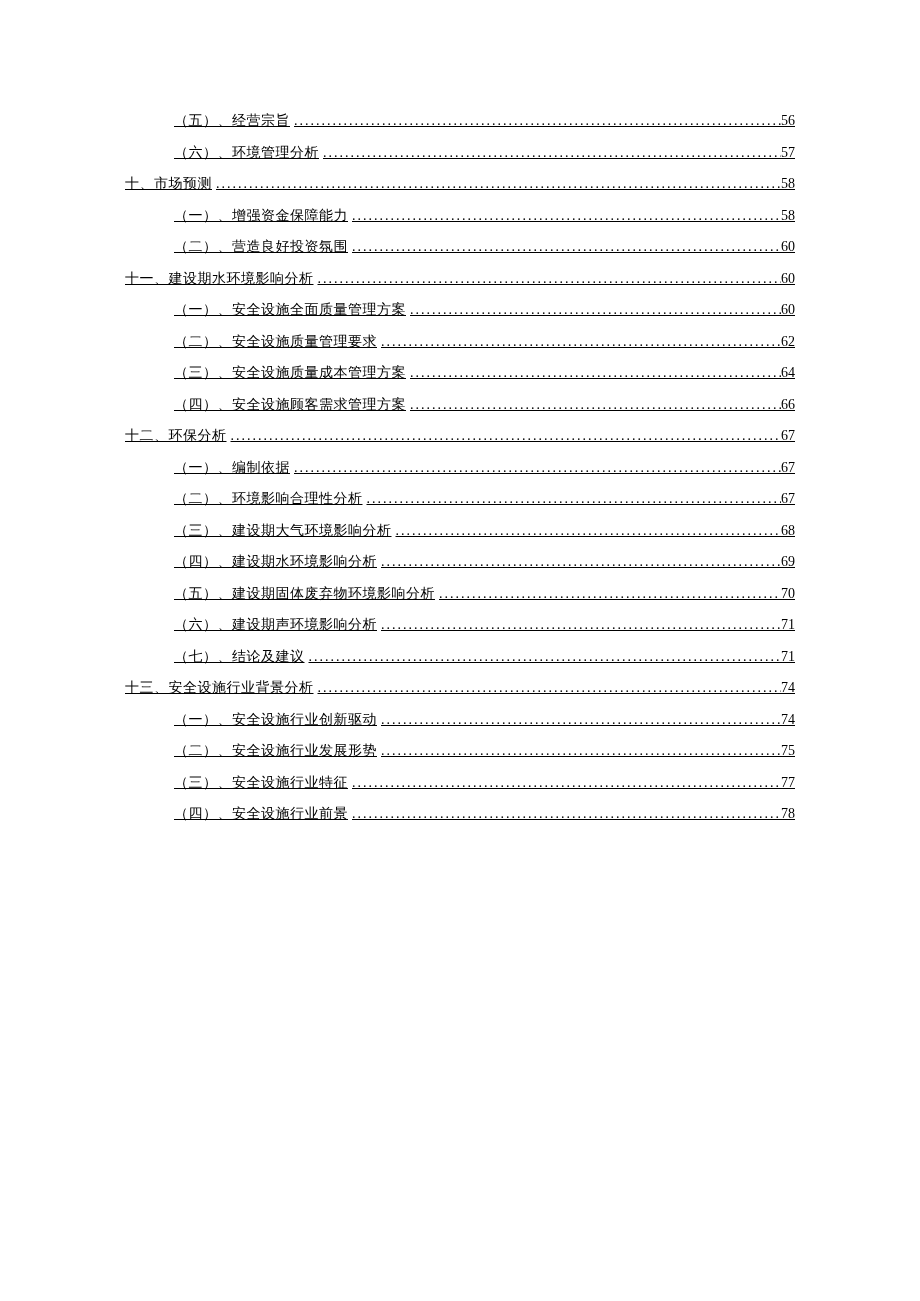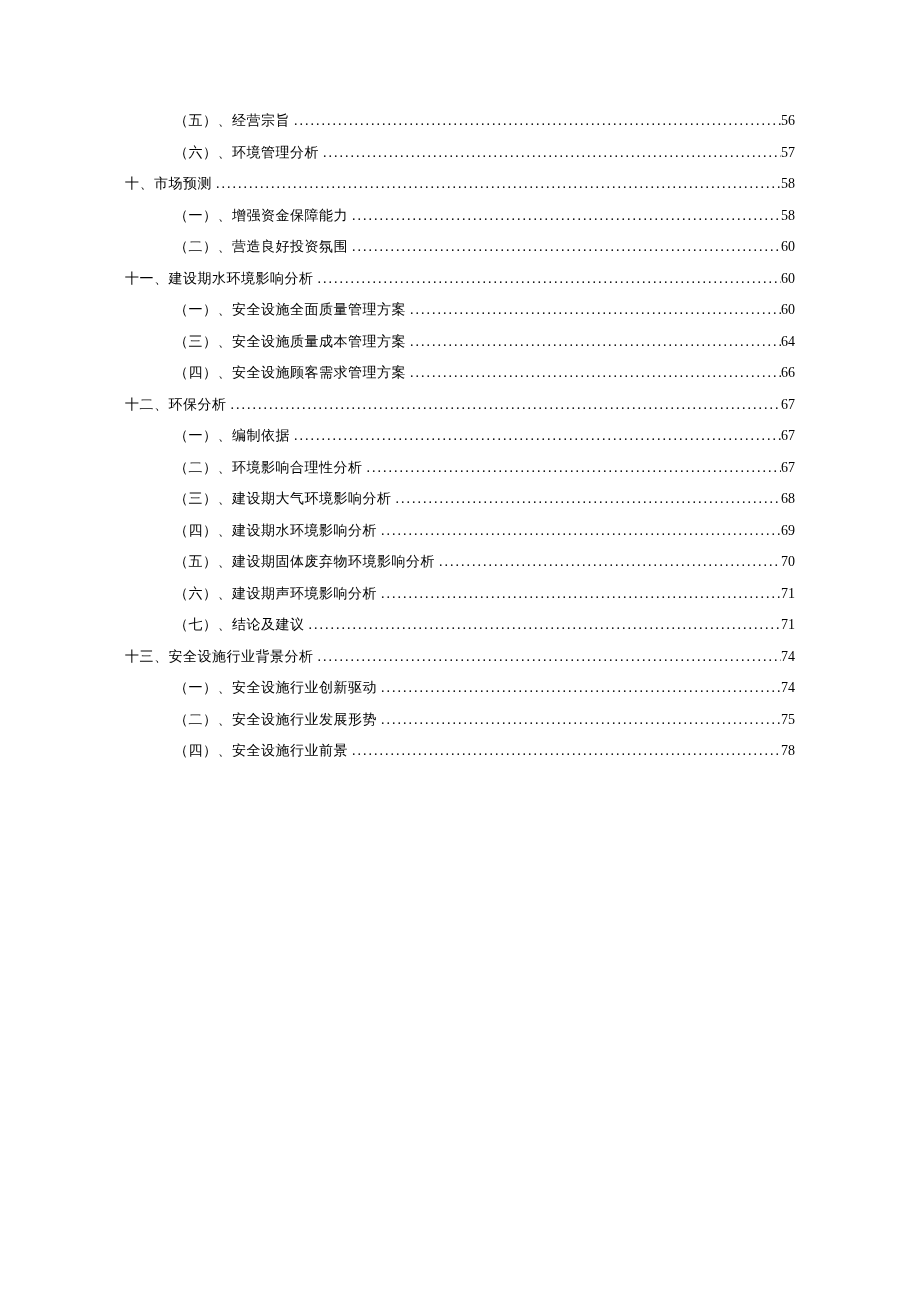--- a/index.html
+++ b/index.html
@@ -18,20 +18,21 @@
     }
     .toc-container {
       width: 100%;
     }
     .toc-entry {
       display: flex;
       align-items: flex-end;
       margin-bottom: 10.5px;
       line-height: 1.5;
       white-space: nowrap;
+      text-decoration: underline;
     }
     .toc-entry.level-1 {
       padding-left: 0;
     }
     .toc-entry.level-2 {
       padding-left: 49px;
     }
     .toc-label {
       flex-shrink: 0;
       letter-spacing: 0.5px;
@@ -82,20 +83,25 @@
   </div>
   <div class="toc-entry level-1">
     <span class="toc-label">十一、建设期水环境影响分析</span>
     <span class="toc-dots"></span>
     <span class="toc-page">60</span>
   </div>
   <div class="toc-entry level-2">
     <span class="toc-label">（一）、安全设施全面质量管理方案</span>
     <span class="toc-dots"></span>
     <span class="toc-page">60</span>
+  </div>
+  <div class="toc-entry level-2">
+    <span class="toc-label">（二）、安全设施质量管理要求</span>
+    <span class="toc-dots"></span>
+    <span class="toc-page">62</span>
   </div>
   <div class="toc-entry level-2">
     <span class="toc-label">（三）、安全设施质量成本管理方案</span>
     <span class="toc-dots"></span>
     <span class="toc-page">64</span>
   </div>
   <div class="toc-entry level-2">
     <span class="toc-label">（四）、安全设施顾客需求管理方案</span>
     <span class="toc-dots"></span>
     <span class="toc-page">66</span>
@@ -149,17 +155,22 @@
     <span class="toc-label">（一）、安全设施行业创新驱动</span>
     <span class="toc-dots"></span>
     <span class="toc-page">74</span>
   </div>
   <div class="toc-entry level-2">
     <span class="toc-label">（二）、安全设施行业发展形势</span>
     <span class="toc-dots"></span>
     <span class="toc-page">75</span>
   </div>
   <div class="toc-entry level-2">
+    <span class="toc-label">（三）、安全设施行业特征</span>
+    <span class="toc-dots"></span>
+    <span class="toc-page">77</span>
+  </div>
+  <div class="toc-entry level-2">
     <span class="toc-label">（四）、安全设施行业前景</span>
     <span class="toc-dots"></span>
     <span class="toc-page">78</span>
   </div>
 </div>
 
 </body></html>

